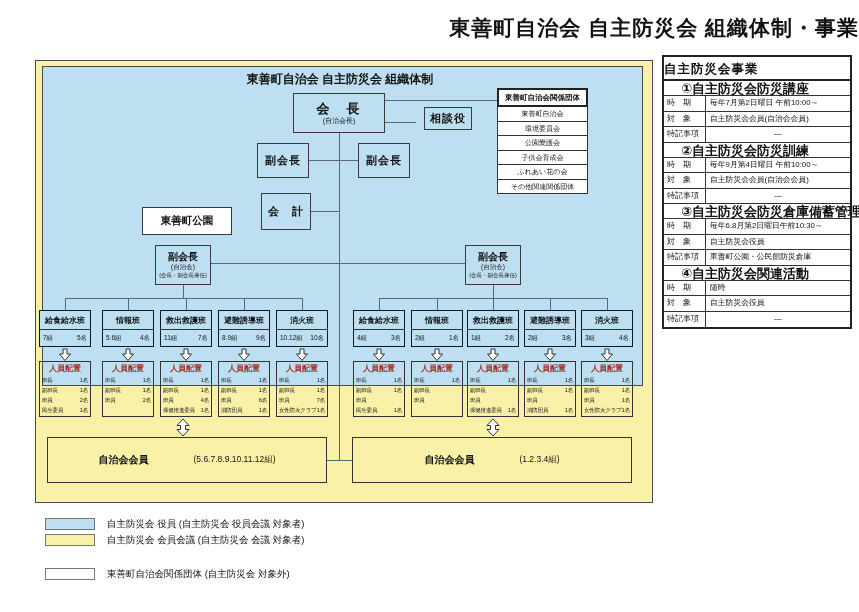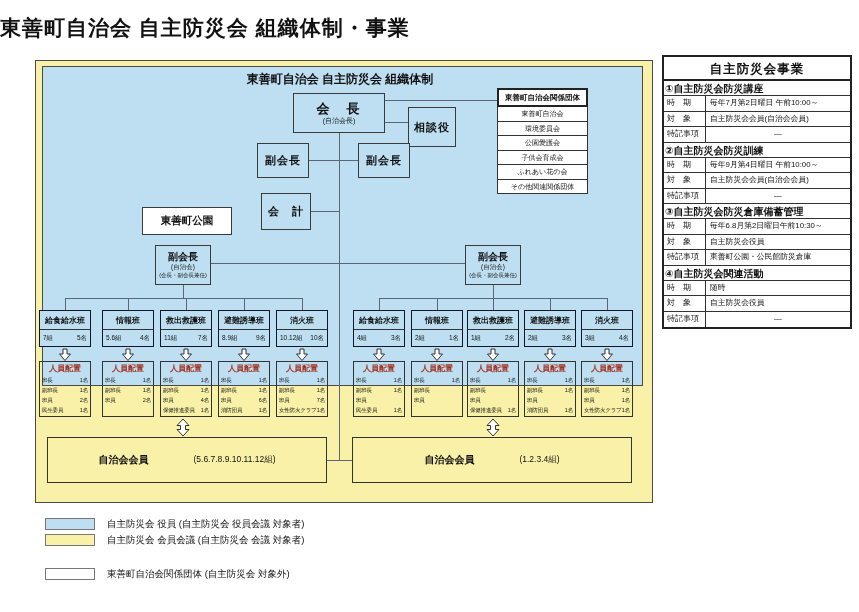--- a/index.html
+++ b/index.html
@@ -1,21 +1,21 @@
 <!DOCTYPE html>
 <html style="--blue: #bddff1; --yellow: #f9f1a7; --line: #5a6673; --red: #a33322;"><head>
 <meta charset="utf-8">
 <style>
   :root{ --blue:#bddff1; --yellow:#f9f1a7; --line:#5a6673; --red:#a33322; }
   *{box-sizing:border-box;}
   html,body{margin:0;padding:0;}
   body{font-family:"Liberation Sans","DejaVu Sans",sans-serif;background:#fff;color:#111;}
   #stage{position:relative;width:859px;height:612px;background:#fff;overflow:hidden;}
   .abs{position:absolute;}
-  .page-title{left:0;top:14px;width:859px;text-align:left;font-size:21px;font-weight:bold;letter-spacing:1px;}
+  .page-title{left:0;top:14px;width:859px;text-align:right;font-size:21px;font-weight:bold;letter-spacing:1px;}
   .zone-yellow{left:35px;top:60px;width:618px;height:443px;background:var(--yellow);border:1px solid #4a4a4a;}
   .zone-blue{left:42px;top:66px;width:601px;height:320px;background:var(--blue);border:1px solid #4a4a4a;}
   .chart-title{left:160px;top:71px;width:360px;text-align:center;font-weight:bold;font-size:12px;}
   svg.lines{left:0;top:0;pointer-events:none;}
   .obox{border:1px solid #3a3a3a;background:var(--blue);display:flex;flex-direction:column;justify-content:center;text-align:center;}
   .wbox{background:#fff;}
   .bl{font-size:13px;font-weight:600;letter-spacing:2px;line-height:15px;}
   .bs{font-size:7px;line-height:9px;}
   .mid{font-size:11px;font-weight:600;letter-spacing:1px;}
   .lbl10{font-size:10.5px;font-weight:600;}
@@ -28,22 +28,22 @@
   .tbox{border:1px solid #0f172a;background:var(--blue);}
   .tname{height:19px;line-height:19px;text-align:center;font-size:8px;font-weight:bold;border-bottom:1px solid #333;white-space:nowrap;}
   .tsub{display:flex;justify-content:space-between;padding:0 3px;font-size:6.5px;height:16px;line-height:16px;}
   .pbox{border:1px solid #333;background:transparent;}
   .ptitle{height:13px;line-height:13px;text-align:center;font-size:8px;font-weight:bold;color:var(--red);}
   .srow{display:flex;justify-content:space-between;padding:0 2px;font-size:5.5px;height:10px;line-height:10px;white-space:nowrap;letter-spacing:-0.2px;}
   .mbox{border:1px solid #333;background:var(--yellow);display:flex;align-items:center;justify-content:center;gap:45px;}
   .mlab{font-size:10px;font-weight:600;}
   .mgrp{font-size:8.5px;}
   .panel{left:662px;top:55px;width:190px;border:2px solid #222;background:#fff;}
-  .panel-title{height:24px;line-height:24px;text-align:center;font-weight:bold;font-size:12.5px;border-bottom:2px solid #222;letter-spacing:1px;}
-  .psec-head{font-weight:bold;font-size:10px;height:15px;line-height:15px;padding-left:1px;border-bottom:1px solid #333;white-space:nowrap;}
+  .panel-title{height:24px;line-height:24px;text-align:left;font-weight:bold;font-size:12.5px;border-bottom:2px solid #222;letter-spacing:1px;}
+  .psec-head{font-weight:bold;font-size:13px;height:15px;line-height:15px;padding-left:17px;border-bottom:1px solid #333;white-space:nowrap;}
   .prow{display:flex;height:15.5px;border-bottom:1px solid #333;}
   .prow .lab{width:42px;padding-left:3px;border-right:1px solid #333;flex-shrink:0;font-size:8px;line-height:14.5px;}
   .prow .val{flex:1;padding-left:4px;font-size:7.8px;line-height:14.5px;white-space:nowrap;}
   .prow .val.center{text-align:center;padding-left:0;}
   .psec:last-child .prow:last-child{border-bottom:none;}
   .legend-row{position:absolute;left:45px;display:flex;align-items:center;height:14px;}
   .lg-swatch{width:50px;height:12px;border:1px solid #777;margin-right:12px;flex-shrink:0;}
   .lg-label{font-size:9.5px;white-space:nowrap;}
   .footnote{left:36px;top:569px;width:815px;font-size:9.5px;}
 </style>
@@ -84,21 +84,21 @@
         <path d="M493,419 L499,425.5 H495.5 V429.5 H499 L493,436 L487,429.5 H490.5 V425.5 H487 Z" fill="#fff" stroke="#333" stroke-width="1"></path>
       </g>
   </svg>
 
   <div class="abs chart-title">東善町自治会 自主防災会 組織体制</div>
 
   <div class="abs obox" style="left:293px;top:93px;width:92px;height:40px;border-width:1.5px;">
     <div class="bl">会　長</div>
     <div class="bs">(自治会長)</div>
   </div>
-  <div class="abs obox mid" style="left:408px;top:107px;width:48px;height:40px;">相談役</div>
+  <div class="abs obox mid" style="left:424px;top:107px;width:48px;height:23px;">相談役</div>
   <div class="abs obox mid" style="left:257px;top:143px;width:52px;height:35px;">副会長</div>
   <div class="abs obox mid" style="left:358px;top:143px;width:52px;height:35px;">副会長</div>
   <div class="abs obox mid" style="left:261px;top:193px;width:50px;height:37px;">会　計</div>
 
   <div class="abs obox wbox lbl10" style="left:142px;top:207px;width:90px;height:28px;">東善町公園</div>
 
   <div class="abs ro-table">
     <div class="ro-header">東善町自治会関係団体</div>
     <div>
         <div class="ro-row">東善町自治会</div>

